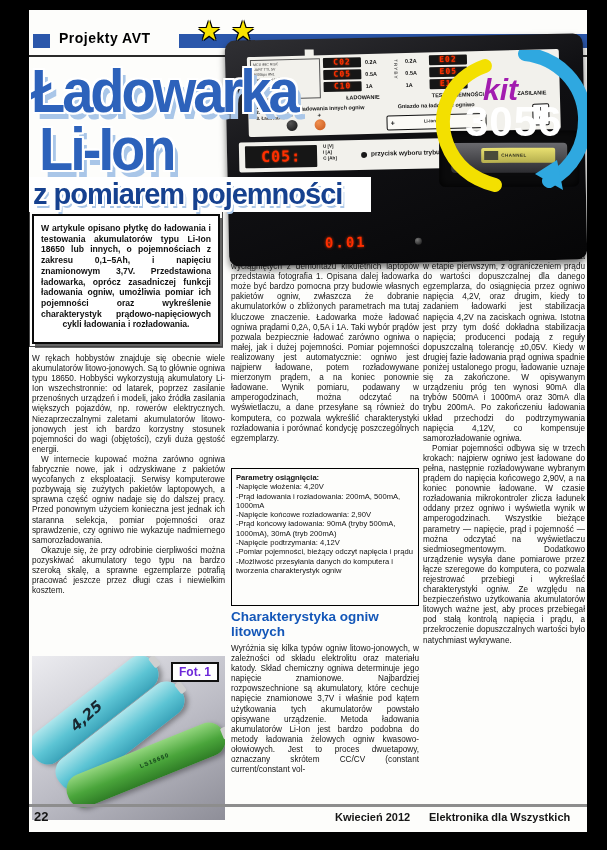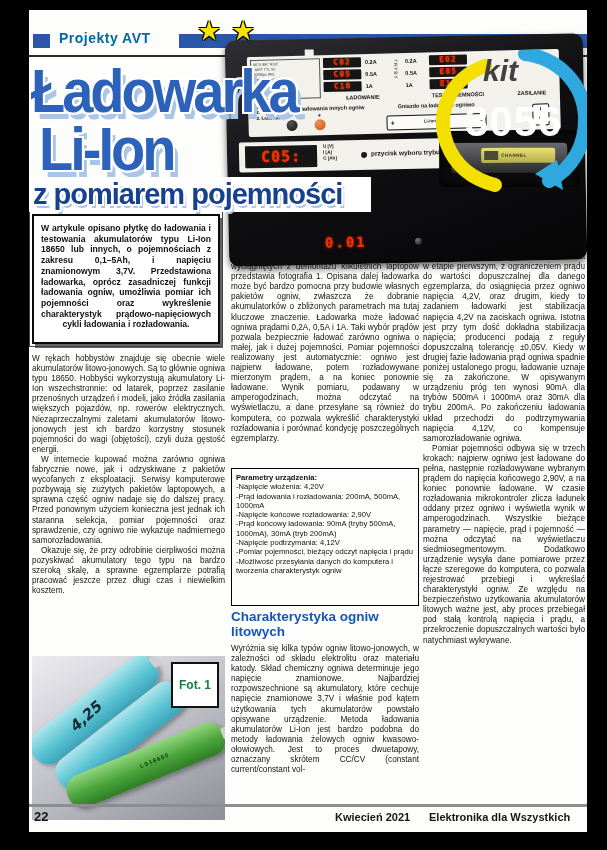--- a/index.html
+++ b/index.html
@@ -2,21 +2,21 @@
 <html><head>
 <meta charset="utf-8">
 <style>
   html,body{margin:0;padding:0}
   body{position:relative;width:607px;height:850px;background:#000;overflow:hidden;
        font-family:"Liberation Sans",sans-serif;}
   .page{position:absolute;left:29px;top:10px;width:558px;height:822px;background:#fdfdfb;overflow:hidden}
 
   
   .hdr-square{position:absolute;left:4px;top:24px;width:17px;height:14px;background:#2b57ab}
-  .hdr-label{position:absolute;left:30px;top:20px;font-size:14px;font-weight:bold;color:#0369a1;letter-spacing:.5px}
+  .hdr-label{position:absolute;left:30px;top:20px;font-size:14px;font-weight:bold;color:#000000;letter-spacing:.5px}
   .hdr-bar{position:absolute;left:150px;top:24px;right:0;height:14px;background:#2b57ab}
   .star{position:absolute;top:8px;font-size:27px;color:#f8e300;line-height:27px;
         text-shadow:1px 1px 0 #000,-1px -1px 0 #000,1px -1px 0 #000,-1px 1px 0 #000;z-index:3}
   .star.s1{left:168px}.star.s2{left:202px}
   .hdr-rule{position:absolute;left:0;top:45px;width:100%;height:2px;background:#2a2a2a}
 
   
   .device{position:absolute;left:198px;top:27px;width:358px;height:226px;z-index:2;
           background:linear-gradient(160deg,#303034,#101013 45%,#060607);
           border-radius:10px;transform:rotate(-1.2deg);box-shadow:0 4px 7px rgba(0,0,0,.55)}
@@ -68,21 +68,21 @@
   .sticker .chip{width:14px;height:9px;background:#4a4a3a}
   .sticker .chtxt{font-size:4.5px;font-weight:bold;color:#2a2a1a;letter-spacing:.5px}
   .front-seg{position:absolute;left:96px;top:196px;font-family:"DejaVu Sans Mono",monospace;font-weight:bold;
              font-size:14px;color:#ff2e00;text-shadow:0 0 3px rgba(255,60,0,.8);letter-spacing:2px}
   .front-dot{position:absolute;left:186px;top:201px;width:7px;height:7px;border-radius:50%;
              background:radial-gradient(circle at 35% 30%,#777,#111)}
 
   
   .badge{position:absolute;left:398px;top:40px;width:160px;height:150px;z-index:6}
   .badge svg{position:absolute;left:0;top:0}
-  .badge-kit{position:absolute;left:56px;top:4px;font-size:30px;font-weight:bold;font-style:italic;color:#404040}
+  .badge-kit{position:absolute;left:56px;top:23px;font-size:30px;font-weight:bold;font-style:italic;color:#a21caf}
   .badge-num{position:absolute;left:38px;top:48px;font-size:42px;font-weight:bold;color:#fff;letter-spacing:1px}
   .badge-avt{position:absolute;left:82px;top:96px;font-size:32px;font-weight:bold;font-style:italic;color:#2fa8e0}
 
   
   .big-title{position:absolute;z-index:5;margin:0;font-weight:bold;color:#2d62bb;letter-spacing:-3px;
      transform:scaleY(1.08);transform-origin:left top;
      text-shadow:-2px -2px 0 #fff,2px -2px 0 #fff,-2px 2px 0 #fff,2px 2px 0 #fff,
                  -2px 0 0 #fff,2px 0 0 #fff,0 -2px 0 #fff,0 2px 0 #fff,5px 6px 0 #a9c6e8}
   .t1{left:2px;top:46px;font-size:56px}
   .t2{left:10px;top:104px;font-size:56px}
@@ -111,21 +111,21 @@
   .params-box{position:absolute;left:202px;top:458px;width:188px;min-height:138px;border:1px solid #000;
               padding:4px 4px;box-sizing:border-box;font-size:7.6px;line-height:9.3px;color:#111}
   .params-box .ptitle{font-weight:bold}
   .heading{position:absolute;left:202px;top:600px;width:188px;margin:0;font-size:13.5px;line-height:14.5px;
            color:#1457b8;font-weight:bold}
 
   
   .photo1{position:absolute;left:3px;top:646px;width:193px;height:164px;overflow:hidden;
           background:linear-gradient(150deg,#ececf0,#bcbcc5 55%,#8e8e98)}
   .fot-label{position:absolute;right:6px;top:6px;background:#fff;border:2px solid #111;
-             padding:13px 6px;font-weight:bold;font-size:12px;line-height:16px;color:#15803d;z-index:3}
+             padding:0 6px;font-weight:bold;font-size:12px;line-height:16px;color:#6d28d9;z-index:3}
   .bat{position:absolute;border-radius:16px;box-shadow:2px 3px 5px rgba(0,0,0,.35)}
   .bat.cyan{background:linear-gradient(180deg,#aee6ec,#5cc4d4 55%,#3ba4ba)}
   .bat.green{background:linear-gradient(180deg,#93d67e,#4aa53b 55%,#2f7d26)}
   .b1{left:-14px;top:36px;width:152px;height:36px;transform:rotate(-38deg)}
   .b2{left:12px;top:62px;width:152px;height:36px;transform:rotate(-38deg)}
   .b3{left:30px;top:92px;width:168px;height:34px;transform:rotate(-22deg)}
   .bat .tip{position:absolute;right:-5px;top:11px;width:7px;height:12px;background:#cfcfcf;border-radius:2px}
   .mark{position:absolute;left:48px;top:9px;font-size:15px;font-weight:bold;font-style:italic;
         color:#18262e;transform:rotate(-4deg);font-family:"DejaVu Sans",sans-serif}
   .mark2{position:absolute;left:78px;top:13px;font-size:6px;font-weight:bold;color:#12401a;letter-spacing:1px}
@@ -252,21 +252,21 @@
     <p class="noind">W rękach hobbystów znajduje się obecnie wiele akumulatorów litowo-jonowych. Są to głównie ogniwa typu 18650. Hobbyści wykorzystują akumulatory Li-Ion wszechstronnie: od latarek, poprzez zasilanie przenośnych urządzeń i modeli, jako źródła zasilania większych pojazdów, np. rowerów elektrycznych. Niezaprzeczalnymi zaletami akumulatorów litowo-jonowych jest ich bardzo korzystny stosunek pojemności do wagi (objętości), czyli duża gęstość energii.</p>
     <p>W internecie kupować można zarówno ogniwa fabrycznie nowe, jak i odzyskiwane z pakietów wycofanych z eksploatacji. Serwisy komputerowe pozbywają się zużytych pakietów laptopowych, a sprawna część ogniw nadaje się do dalszej pracy. Przed ponownym użyciem konieczna jest jednak ich staranna selekcja, pomiar pojemności oraz sprawdzenie, czy ogniwo nie wykazuje nadmiernego samorozładowania.</p>
     <p>Okazuje się, że przy odrobinie cierpliwości można pozyskiwać akumulatory tego typu na bardzo szeroką skalę, a sprawne egzemplarze potrafią pracować jeszcze przez długi czas i niewielkim kosztem.</p>
   </div>
 
   <div class="col col-midtop">
     <p class="noind">przechowywania. Widok ogniw 18650 wyciągniętych z demontażu kilkuletnich laptopów przedstawia fotografia 1. Opisana dalej ładowarka może być bardzo pomocna przy budowie własnych pakietów ogniw, zwłaszcza że dobranie akumulatorków o zbliżonych parametrach ma tutaj kluczowe znaczenie. Ładowarka może ładować ogniwa prądami 0,2A, 0,5A i 1A. Taki wybór prądów pozwala bezpiecznie ładować zarówno ogniwa o małej, jak i dużej pojemności. Pomiar pojemności realizowany jest automatycznie: ogniwo jest najpierw ładowane, potem rozładowywane mierzonym prądem, a na koniec ponownie ładowane. Wynik pomiaru, podawany w amperogodzinach, można odczytać na wyświetlaczu, a dane przesyłane są również do komputera, co pozwala wykreślić charakterystyki rozładowania i porównać kondycję poszczególnych egzemplarzy.</p>
   </div>
 
   <div class="params-box">
-    <div class="ptitle">Parametry urządzenia:</div>
+    <div class="ptitle">Parametry osiągnięcia:</div>
     <div>-Napięcie włożenia: 4,20V</div>
     <div>-Prąd ładowania i rozładowania: 200mA, 500mA, 1000mA</div>
     <div>-Napięcie końcowe rozładowania: 2,90V</div>
     <div>-Prąd końcowy ładowania: 90mA (tryby 500mA, 1000mA), 30mA (tryb 200mA)</div>
     <div>-Napięcie podtrzymania: 4,12V</div>
     <div>-Pomiar pojemności, bieżący odczyt napięcia i prądu</div>
     <div>-Możliwość przesyłania danych do komputera i tworzenia charakterystyk ogniw</div>
   </div>
 
   <h2 class="heading">Charakterystyka ogniw litowych</h2>
@@ -290,16 +290,16 @@
     </div>
     <div class="bat green b3">
       <span class="tip"></span>
       <span class="mark2">LS18650</span>
     </div>
     <div class="fot-label">Fot. 1</div>
   </div>
 
   <div class="foot-rule"></div>
   <div class="foot foot-page">22</div>
-  <div class="foot foot-issue">Kwiecień 2021</div>
+  <div class="foot foot-issue">Kwiecień 2012</div>
   <div class="foot foot-mag">Elektronika dla Wszystkich</div>
 
 </div>
 
 </body></html>

